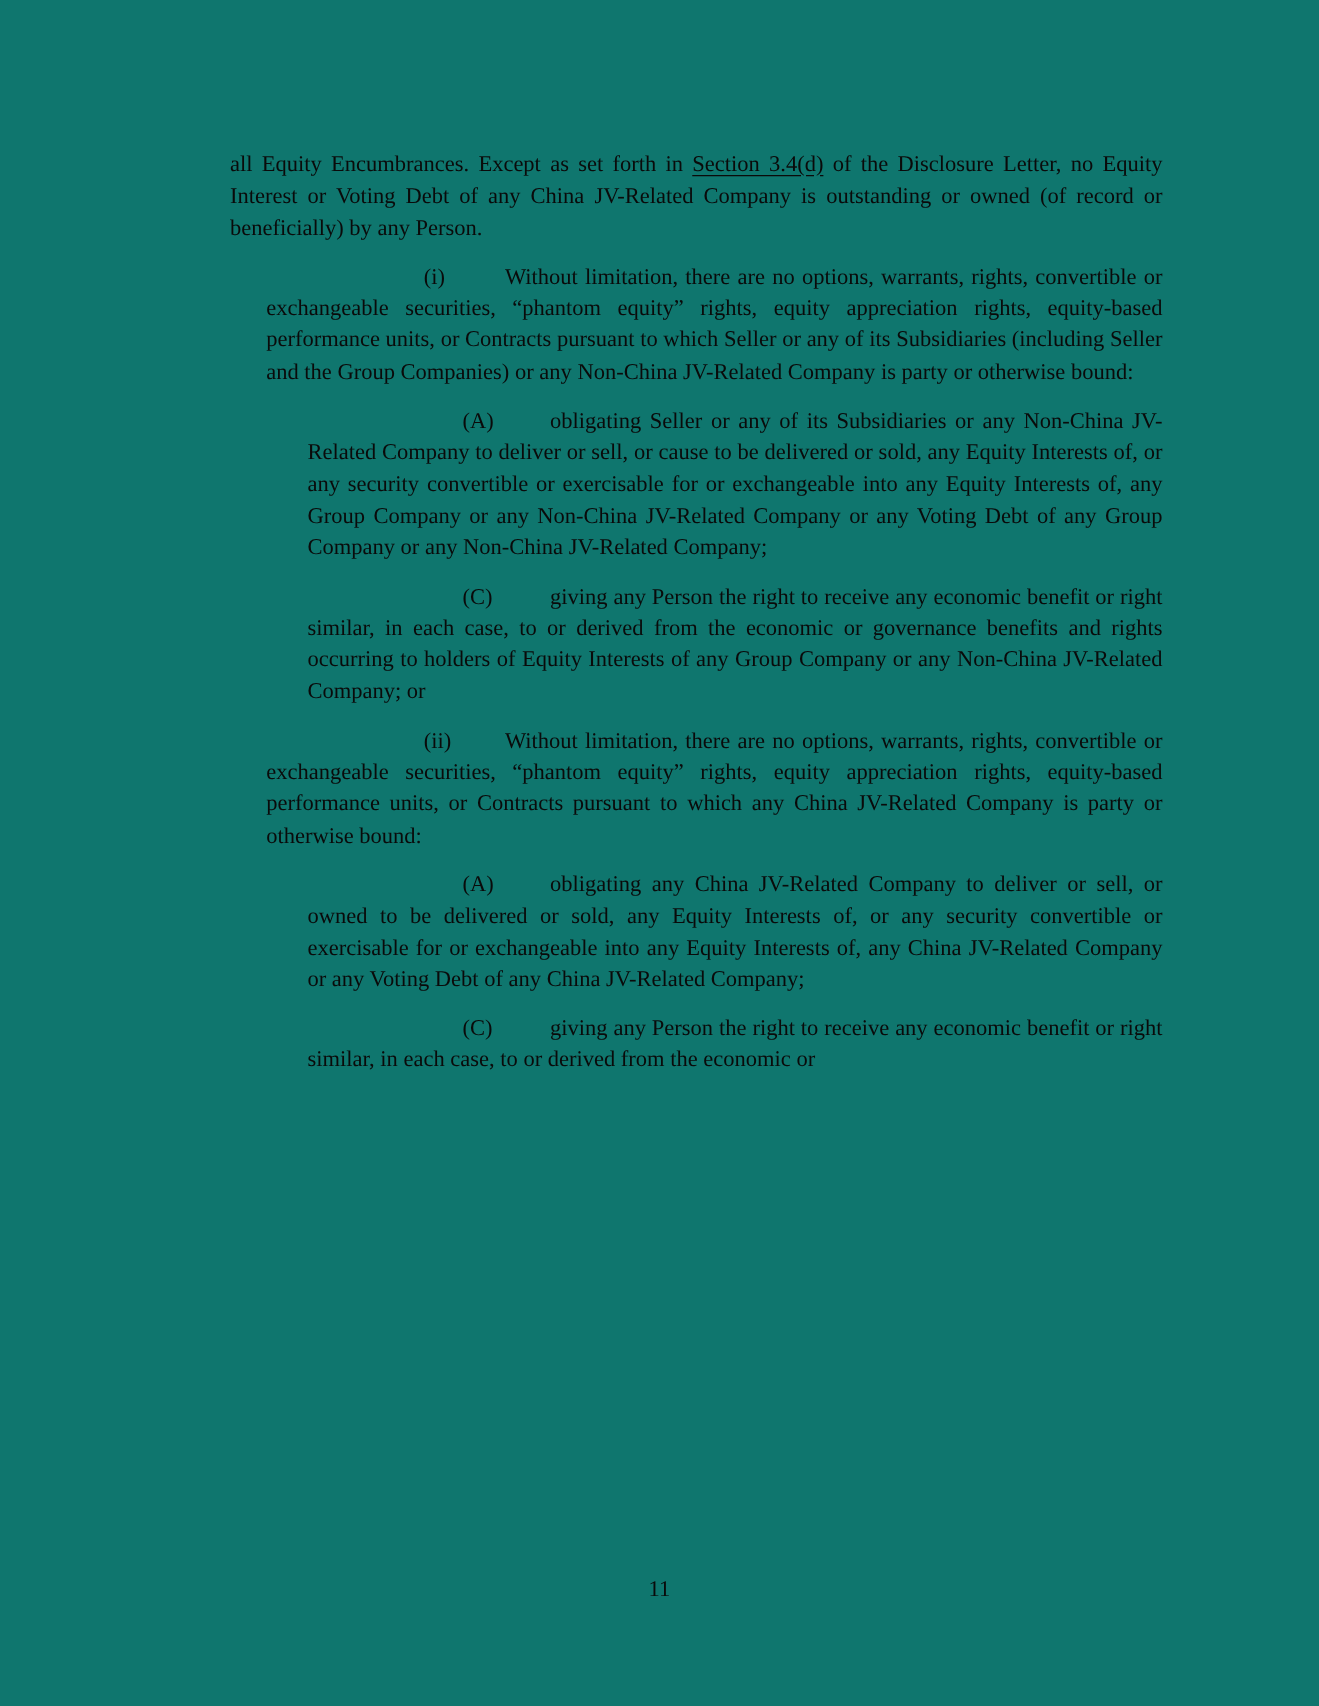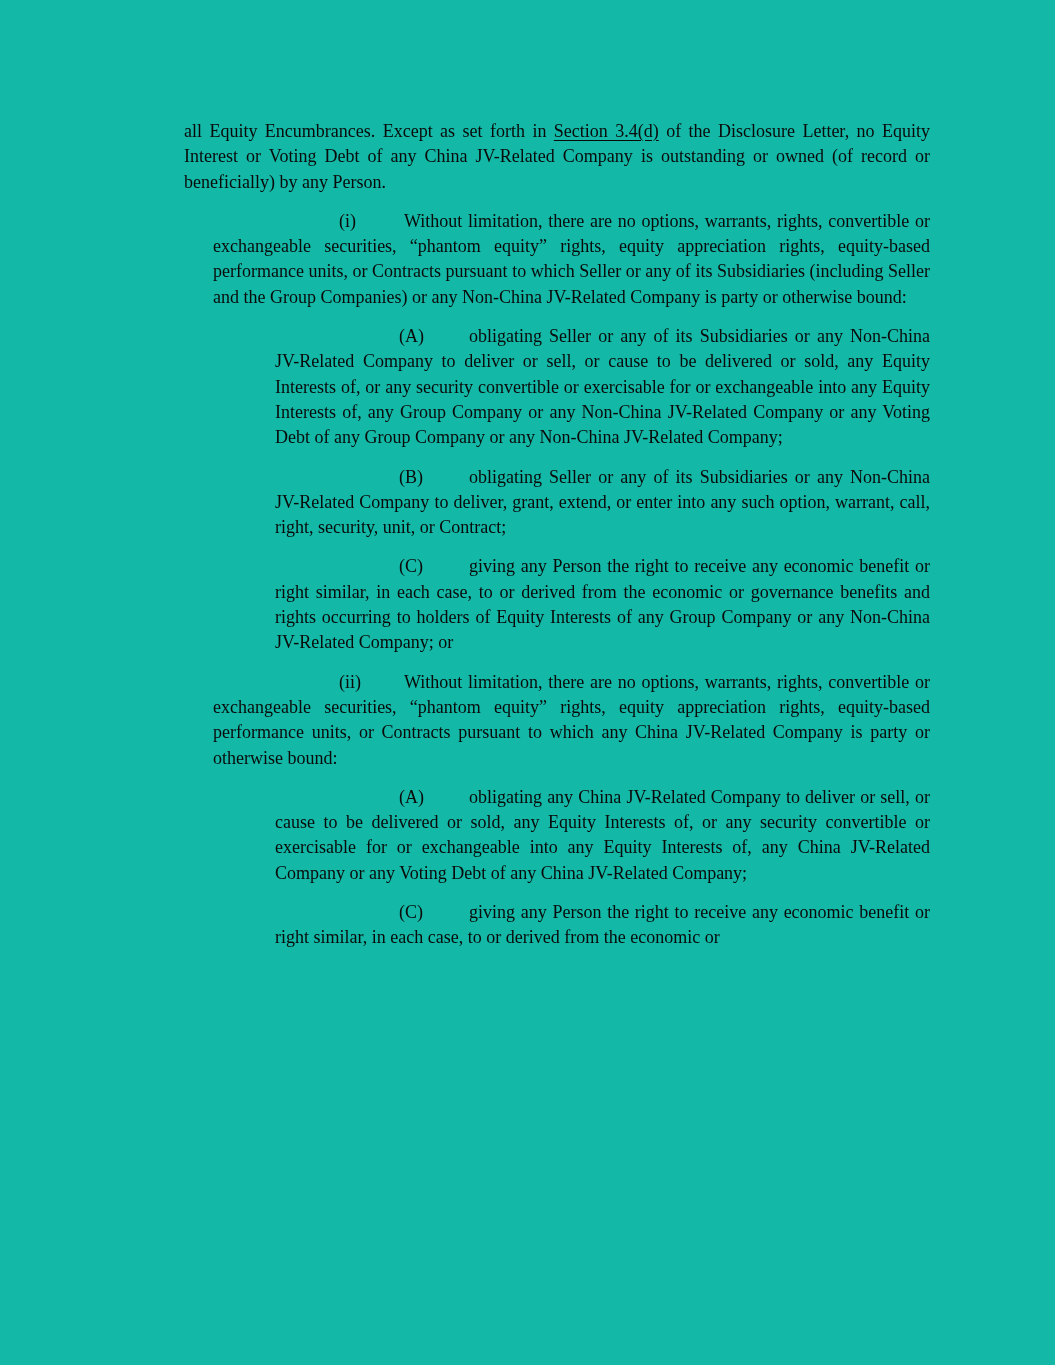--- a/index.html
+++ b/index.html
@@ -4,21 +4,21 @@
 <style>
   html, body {
     margin: 0;
     padding: 0;
     background: #ffffff;
   }
   .page {
     position: relative;
     width: 1055px;
     height: 1365px;
-    background: #14b8a6;
+    background: #0f766e;
     overflow: hidden;
     font-family: "Liberation Serif", "DejaVu Serif", serif;
     font-size: 18px;
     line-height: 25.3px;
     color: #0a0a0a;
   }
   .content {
     position: absolute;
     left: 184px;
     top: 119px;
@@ -36,21 +36,21 @@
   p.heading-e {
     margin-left: 0;
     text-indent: 124px;
     text-align: left;
   }
   p.lvl1 {
     margin-left: 29px;
     text-indent: 126px;
   }
   p.lvl2 {
-    margin-left: 91px;
+    margin-left: 62px;
     text-indent: 124px;
   }
   
   .plabel {
     display: inline-block;
     text-indent: 0;
     text-align: left;
   }
   .w64 { width: 65px; }
   .w65 { width: 65px; }
@@ -70,27 +70,27 @@
 <div class="page">
   <div class="content">
 
     <p class="intro"><span>all Equity Encumbrances. Except as set forth in </span><span class="u">Section 3.4(d)</span><span> of the Disclosure Letter, no Equity Interest or Voting Debt of any China JV-Related Company is outstanding or owned (of record or beneficially) by any Person.</span></p>
 
 
     <p class="lvl1"><span class="plabel w65">(i)</span><span>Without limitation, there are no options, warrants, rights, convertible or exchangeable securities, “phantom equity” rights, equity appreciation rights, equity-based performance units, or Contracts pursuant to which Seller or any of its Subsidiaries (including Seller and the Group Companies) or any Non-China JV-Related Company is party or otherwise bound:</span></p>
 
     <p class="lvl2"><span class="plabel w70">(A)</span><span>obligating Seller or any of its Subsidiaries or any Non-China JV-Related Company to deliver or sell, or cause to be delivered or sold, any Equity Interests of, or any security convertible or exercisable for or exchangeable into any Equity Interests of, any Group Company or any Non-China JV-Related Company or any Voting Debt of any Group Company or any Non-China JV-Related Company;</span></p>
 
-    <p class="lvl2"><span class="plabel w70">(B)</span><span>obligating Seller or any of its Subsidiaries or any Non-China JV-Related Company to deliver, grant, extend, or enter into any such option, warrant, call, right, security, unit, or Contract;</span></p>
 
     <p class="lvl2"><span class="plabel w70">(C)</span><span>giving any Person the right to receive any economic benefit or right similar, in each case, to or derived from the economic or governance benefits and rights occurring to holders of Equity Interests of any Group Company or any Non-China JV-Related Company; or</span></p>
 
 
     <p class="lvl1"><span class="plabel w65">(ii)</span><span>Without limitation, there are no options, warrants, rights, convertible or exchangeable securities, “phantom equity” rights, equity appreciation rights, equity-based performance units, or Contracts pursuant to which any China JV-Related Company is party or otherwise bound:</span></p>
 
-    <p class="lvl2"><span class="plabel w70">(A)</span><span>obligating any China JV-Related Company to deliver or sell, or cause to be delivered or sold, any Equity Interests of, or any security convertible or exercisable for or exchangeable into any Equity Interests of, any China JV-Related Company or any Voting Debt of any China JV-Related Company;</span></p>
+    <p class="lvl2"><span class="plabel w70">(A)</span><span>obligating any China JV-Related Company to deliver or sell, or owned to be delivered or sold, any Equity Interests of, or any security convertible or exercisable for or exchangeable into any Equity Interests of, any China JV-Related Company or any Voting Debt of any China JV-Related Company;</span></p>
 
 
     <p class="lvl2"><span class="plabel w70">(C)</span><span>giving any Person the right to receive any economic benefit or right similar, in each case, to or derived from the economic or</span></p>
 
   </div>
 
+  <div class="page-number">11</div>
 </div>
 
 </body></html>

